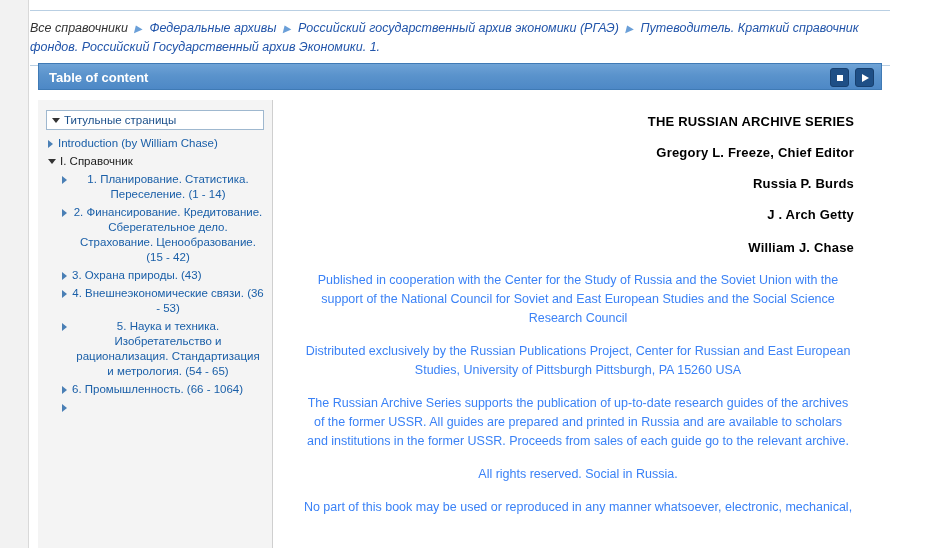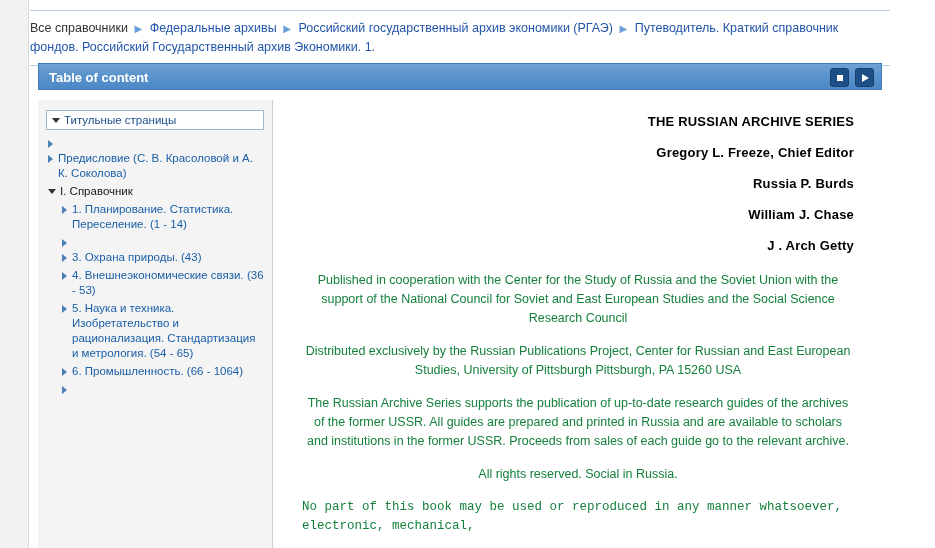--- a/index.html
+++ b/index.html
@@ -40,20 +40,21 @@
   }
   .breadcrumb-line {
     border-top: 1px solid #b9cfe3;
     margin-bottom: 8px;
   }
   .breadcrumb {
     font-size: 12.5px;
     line-height: 19px;
     color: #333;
     padding-bottom: 6px;
+    font-style: italic;
   }
   .breadcrumb .crumb {
     color: #2255aa;
     text-decoration: none;
     cursor: pointer;
   }
   .breadcrumb .crumb.first {
     color: #333333;
   }
   .breadcrumb .sep {
@@ -158,21 +159,21 @@
   }
   .toc-item {
     display: flex;
     align-items: flex-start;
     margin: 3px 0 3px 0;
     line-height: 15px;
     font-size: 11.5px;
     cursor: pointer;
   }
   .toc-item.lvl1 { padding-left: 2px; }
-  .toc-item.lvl2 { padding-left: 16px; }
+  .toc-item.lvl2 { padding-left: 16px; text-align: center; }
   .caret-r {
     flex: 0 0 auto;
     width: 0;
     height: 0;
     border-top: 4px solid transparent;
     border-bottom: 4px solid transparent;
     border-left: 5px solid #4a7fb5;
     margin: 4px 5px 0 0;
   }
   .caret-down {
@@ -211,25 +212,24 @@
     letter-spacing: 0.2px;
   }
   .doc .hd.sp {
     margin-bottom: 18px;
   }
   .doc p {
     margin: 0 0 14px 0;
     text-align: center;
     font-size: 12.5px;
     line-height: 19px;
-    color: #15803d;
+    color: #3b82f6;
   }
   .doc p.last {
-    text-align: left;
-    font-family: Liberation Mono, monospace;
+    text-align: center;
   }
 </style>
 </head>
 <body>
 
 <div class="page">
 
   <div class="left-rail"></div>
 
   <div class="breadcrumb-wrap">
@@ -260,39 +260,37 @@
 
   <div class="body-area">
 
     <div class="sidebar">
       <div class="toc-box">
         <span class="caret-d"></span><span>Титульные страницы</span>
       </div>
 
       <div class="toc-item lvl1">
         <span class="caret-r"></span>
-      </div>
-
-      <div class="toc-item lvl1">
-        <span class="caret-r"></span>
-        <span class="toc-label">Предисловие (С. В. Красоловой и А. К. Соколова)</span>
-      </div>
+        <span class="toc-label">Introduction (by William Chase)</span>
+      </div>
+
 
       <div class="toc-item lvl1 expanded">
         <span class="caret-down"></span>
         <span class="toc-label">I. Справочник</span>
       </div>
 
       <div class="toc-item lvl2">
         <span class="caret-r"></span>
         <span class="toc-label">1. Планирование. Статистика. Переселение. (1 - 14)</span>
       </div>
 
       <div class="toc-item lvl2">
         <span class="caret-r"></span>
+        <span class="toc-label">2. Финансирование. Кредитование. Сберегательное дело. Страхование. Ценообразование. (15 - 42)</span>
       </div>
 
       <div class="toc-item lvl2">
         <span class="caret-r"></span>
         <span class="toc-label">3. Охрана природы. (43)</span>
       </div>
 
       <div class="toc-item lvl2">
         <span class="caret-r"></span>
         <span class="toc-label">4. Внешнеэкономические связи. (36 - 53)</span>
@@ -310,22 +308,22 @@
 
       <div class="toc-item lvl2">
         <span class="caret-r"></span>
       </div>
     </div>
 
     <div class="doc">
       <div class="hd">THE RUSSIAN ARCHIVE SERIES</div>
       <div class="hd">Gregory L. Freeze, Chief Editor</div>
       <div class="hd">Russia P. Burds</div>
+      <div class="hd sp">J . Arch Getty</div>
       <div class="hd">William J. Chase</div>
-      <div class="hd sp">J . Arch Getty</div>
       <p>Published in cooperation with the Center for the Study of Russia and the Soviet Union with the support of the National Council for Soviet and East European Studies and the Social Science Research Council</p>
       <p>Distributed exclusively by the Russian Publications Project, Center for Russian and East European Studies, University of Pittsburgh Pittsburgh, PA 15260 USA</p>
       <p>The Russian Archive Series supports the publication of up-to-date research guides of the archives of the former USSR. All guides are prepared and printed in Russia and are available to scholars and institutions in the former USSR. Proceeds from sales of each guide go to the relevant archive.</p>
       <p>All rights reserved. Social in Russia.</p>
       <p class="last">No part of this book may be used or reproduced in any manner whatsoever, electronic, mechanical,</p>
     </div>
 
   </div>
 </div>
 

